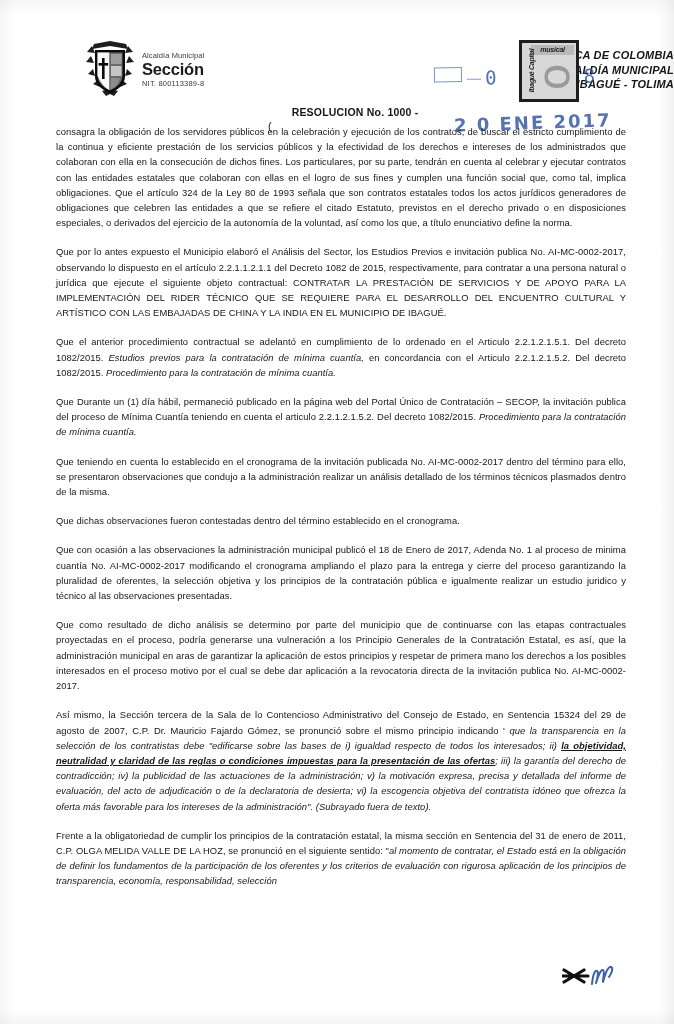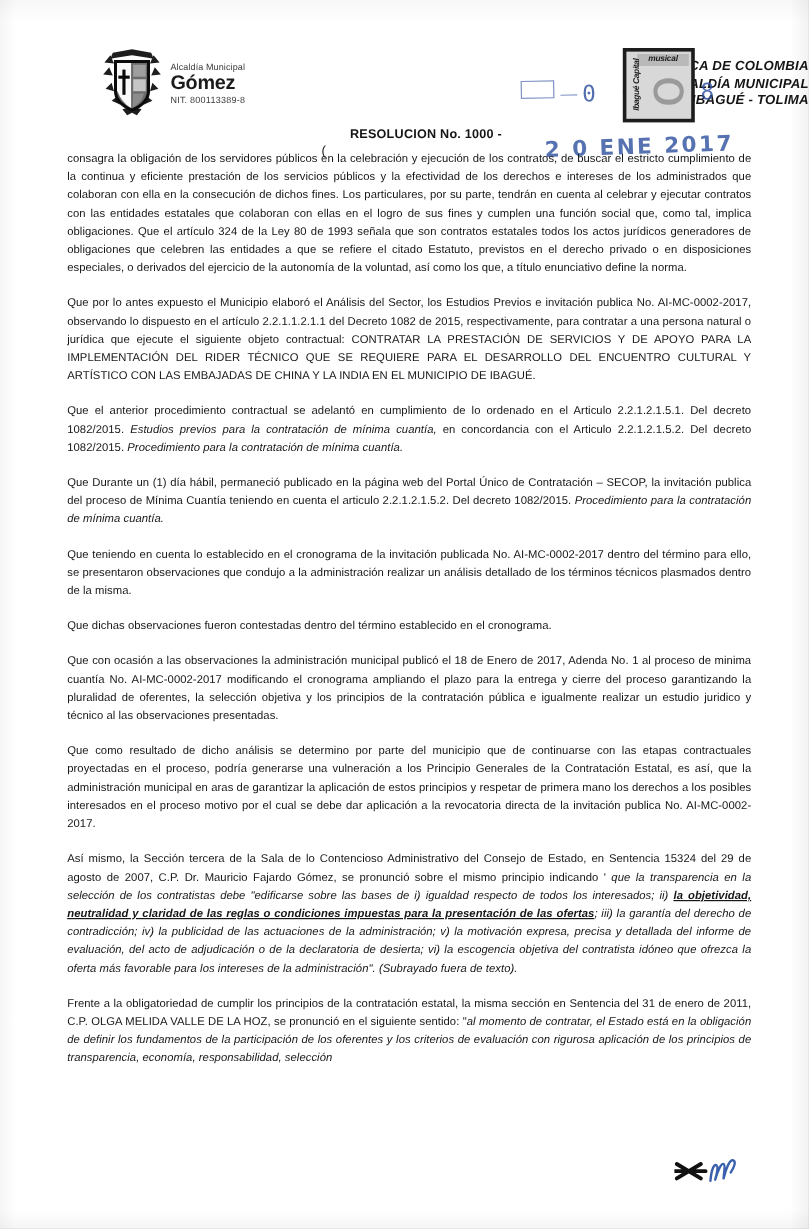--- a/index.html
+++ b/index.html
@@ -268,21 +268,21 @@
             <rect x="18" y="18" width="2.6" height="21"></rect>
             <rect x="14.6" y="23" width="9.5" height="2.6"></rect>
           </g>
           <path d="M27 14 L37.5 14 L37.5 24 L27 24 Z" fill="#9a9a9a"></path>
           <path d="M27 26 L37.5 26 L37.5 36 L27 36 Z" fill="#bdbdbd"></path>
           <path d="M27 38 L36 38 Q34 46 26.5 49.5 Z" fill="#8a8a8a"></path>
         </svg>
       </div>
       <div class="crest-text">
         <span class="c-sub1">Alcaldía Municipal</span>
-        <span class="c-main">Gómez</span>
+        <span class="c-main">Sección</span>
         <span class="c-nit">NIT. 800113389-8</span>
       </div>
     </div>
 
     <div class="center-head">
       <div class="line">REPÚBLICA DE COLOMBIA</div>
       <div class="line">ALCALDÍA MUNICIPAL</div>
       <div class="line">IBAGUÉ - TOLIMA</div>
     </div>
     <div class="resol-line">RESOLUCION No. 1000 -</div>

